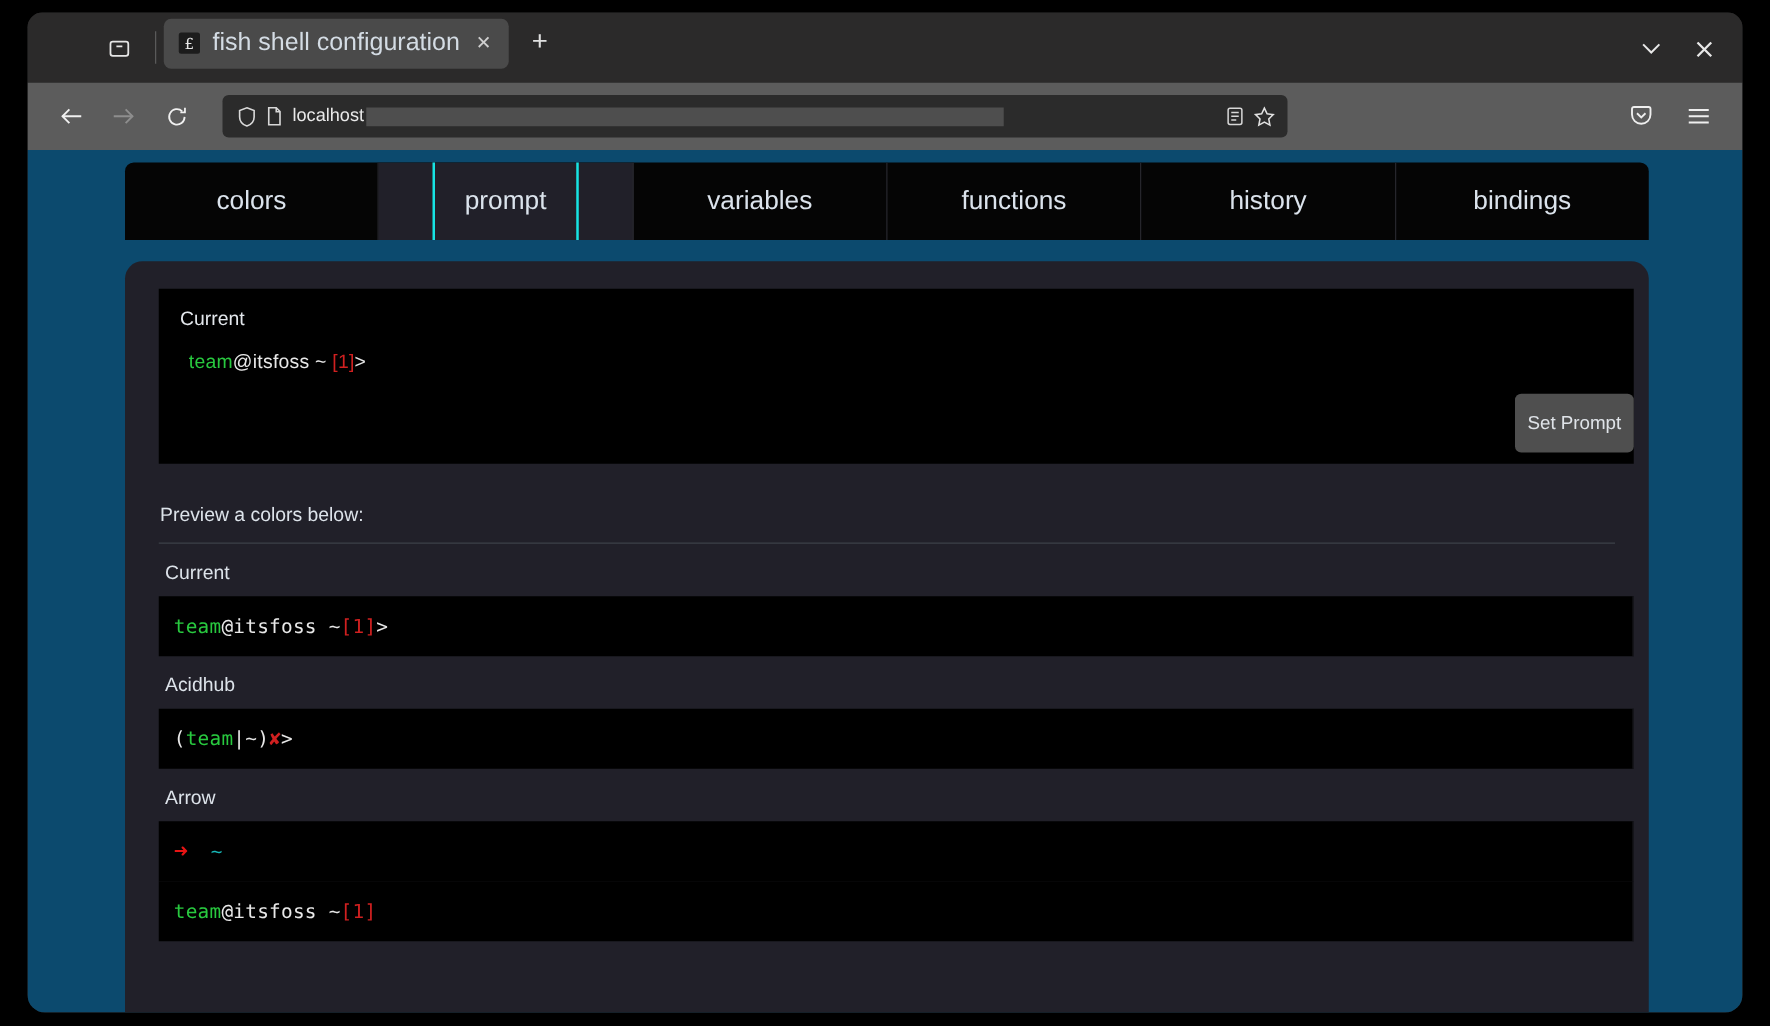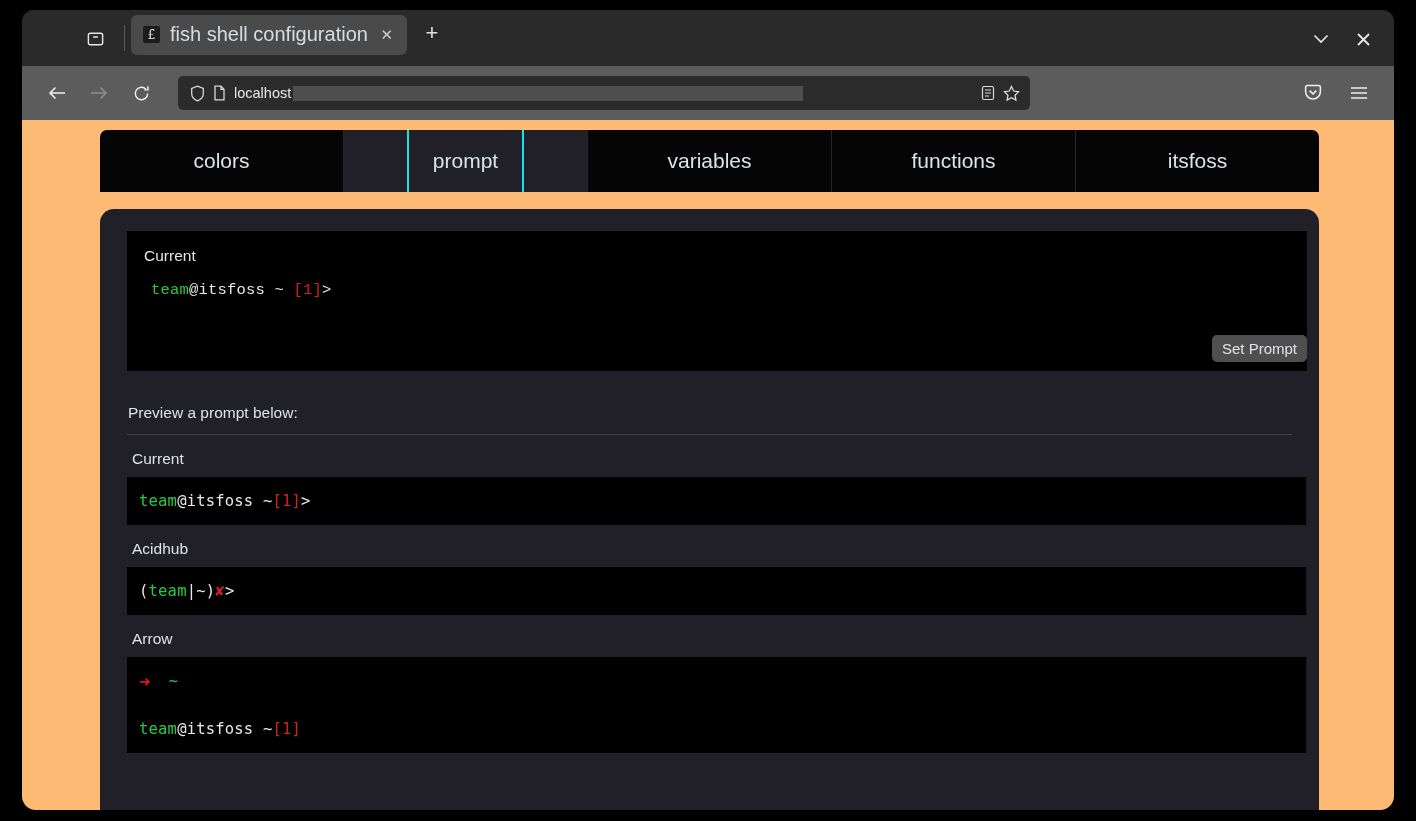--- a/index.html
+++ b/index.html
@@ -153,21 +153,21 @@
     display: flex; align-items: center;
     flex: 0 0 auto;
   }
   .navbar-right {
     display: flex; align-items: center; gap: 8px; margin-left: auto;
   }
 
   
   .page {
     height: calc(800px - 56px - 54px);
-    background: #fdba74;
+    background: #0c4a6e;
     overflow: hidden;
     position: relative;
   }
 
   .fishtabs {
     margin: 10px 75px 0 78px;
     display: flex;
     background: #050505;
     border-radius: 7px 7px 0 0;
     overflow: hidden;
@@ -210,37 +210,37 @@
     padding: 16px 0 0 0;
     position: relative;
   }
   .current-box-label {
     color: #e3e7ec;
     font-size: 15.5px;
     padding-left: 17px;
   }
   .current-box-prompt {
     padding: 16px 0 0 24px;
-    font-family: Liberation Mono, monospace;
+    font-family: Liberation Sans, sans-serif;
     font-size: 15.5px;
     letter-spacing: 0.2px;
   }
   .setprompt-wrap {
     position: absolute;
     right: 0px;
     bottom: 9px;
   }
   .set-prompt-btn {
     background: #4f4f4f;
     color: #dfe3e8;
     border: none;
     border-radius: 5px;
     font-size: 15px;
     font-family: "Liberation Sans", sans-serif;
-    padding: 5px 10px;
+    padding: 15px 10px;
   }
 
   .preview-label {
     color: #dde3ea;
     font-size: 15.5px;
     margin: 33px 0 0 28px;
   }
   .preview-rule {
     height: 1px;
     background: #3d4048;
@@ -382,35 +382,38 @@
       <div class="ftab active">
         <span class="ftab-label">prompt</span>
       </div>
       <div class="ftab">
         <span class="ftab-label">variables</span>
       </div>
       <div class="ftab">
         <span class="ftab-label">functions</span>
       </div>
       <div class="ftab">
-        <span class="ftab-label">itsfoss</span>
+        <span class="ftab-label">history</span>
+      </div>
+      <div class="ftab">
+        <span class="ftab-label">bindings</span>
       </div>
     </div>
 
     <div class="panel">
 
       <div class="current-box">
         <div class="current-box-label">Current</div>
         <div class="current-box-prompt"><span class="g">team</span><span class="w">@itsfoss ~ </span><span class="r">[1]</span><span class="w">&gt;</span></div>
         <div class="setprompt-wrap">
           <button class="set-prompt-btn">Set Prompt</button>
         </div>
       </div>
 
-      <div class="preview-label">Preview a prompt below:</div>
+      <div class="preview-label">Preview a colors below:</div>
       <div class="preview-rule"></div>
 
       <div class="prow-label">Current</div>
       <div class="prow-box">
           <span class="g">team</span>
           <span class="w">@itsfoss ~ </span>
           <span class="r">[1]</span>
           <span class="w">&gt;</span>
         </div>
 

